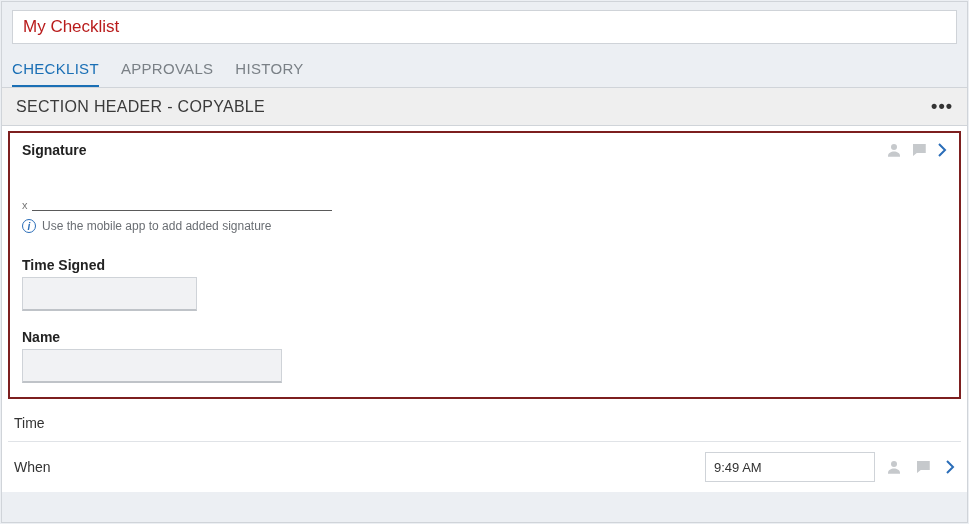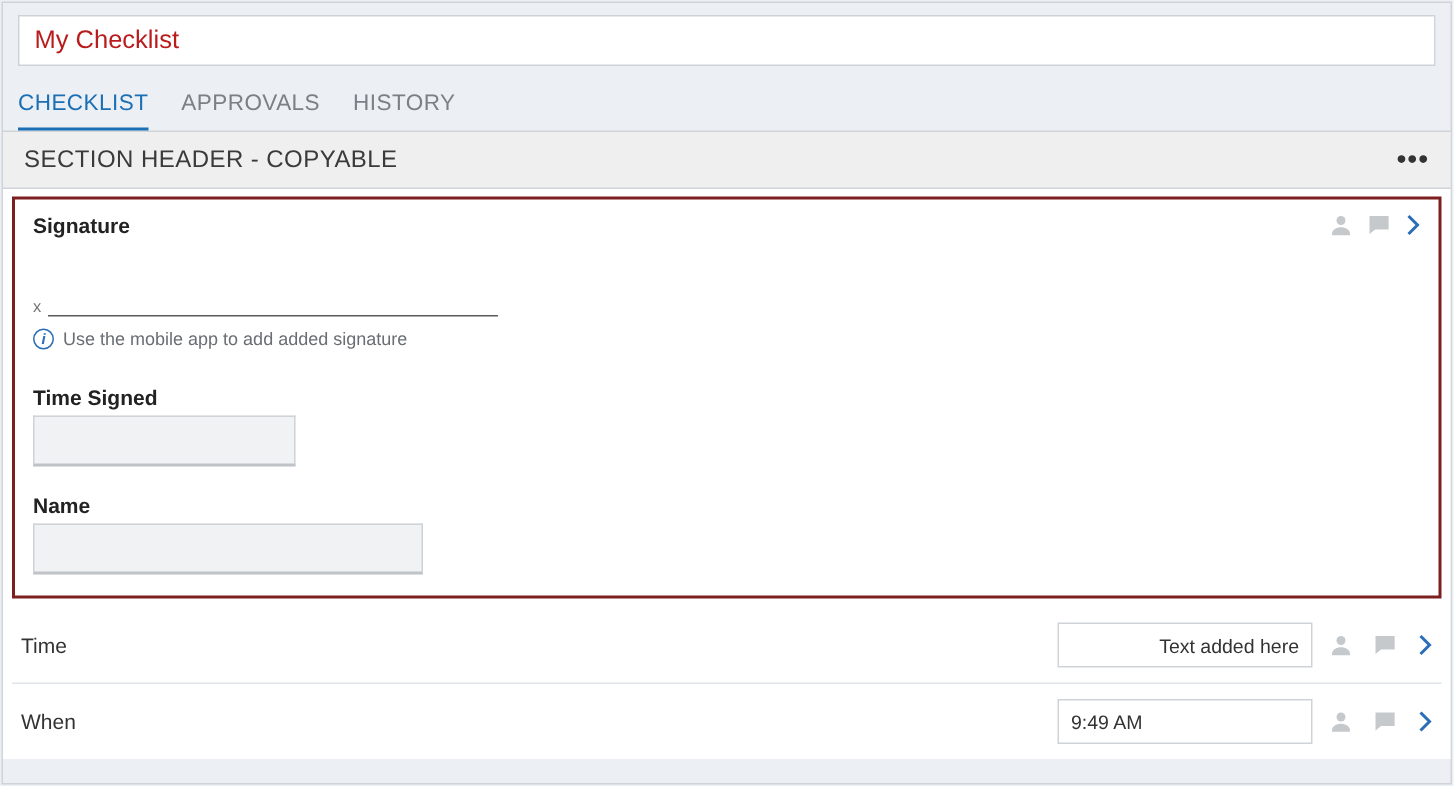--- a/index.html
+++ b/index.html
@@ -254,39 +254,20 @@
       </div>
 
       <div class="field-group" style="margin-bottom:0">
         <label class="field-label">Name</label>
         <input class="field-input wide" value="" style="">
       </div>
     </div>
 
     <div class="row-item">
       <div class="row-label">Time</div>
-      <div class="row-right">
-        <div class="row-value-box right">Text added here</div>
-        <span class="icon-person">
-          <svg width="18" height="18" viewBox="0 0 24 24" fill="currentColor">
-              <circle cx="12" cy="8" r="4"></circle>
-              <path d="M4 20c0-4 4-6 8-6s8 2 8 6v1H4z"></path>
-            </svg>
-        </span>
-        <span class="icon-comment">
-          <svg width="20" height="18" viewBox="0 0 24 24" fill="currentColor">
-              <path d="M3 4h18v12H9l-5 4V4z"></path>
-            </svg>
-        </span>
-        <span class="chevron">
-          <svg width="10" height="16" viewBox="0 0 10 16" fill="none" stroke="currentColor" stroke-width="2">
-              <path d="M2 2l6 6-6 6"></path>
-            </svg>
-        </span>
-      </div>
     </div>
 
     <div class="row-item" style="border-bottom:none">
       <div class="row-label">When</div>
       <div class="row-right">
         <div class="row-value-box left">9:49 AM</div>
         <span class="icon-person">
           <svg width="18" height="18" viewBox="0 0 24 24" fill="currentColor">
               <circle cx="12" cy="8" r="4"></circle>
               <path d="M4 20c0-4 4-6 8-6s8 2 8 6v1H4z"></path>

